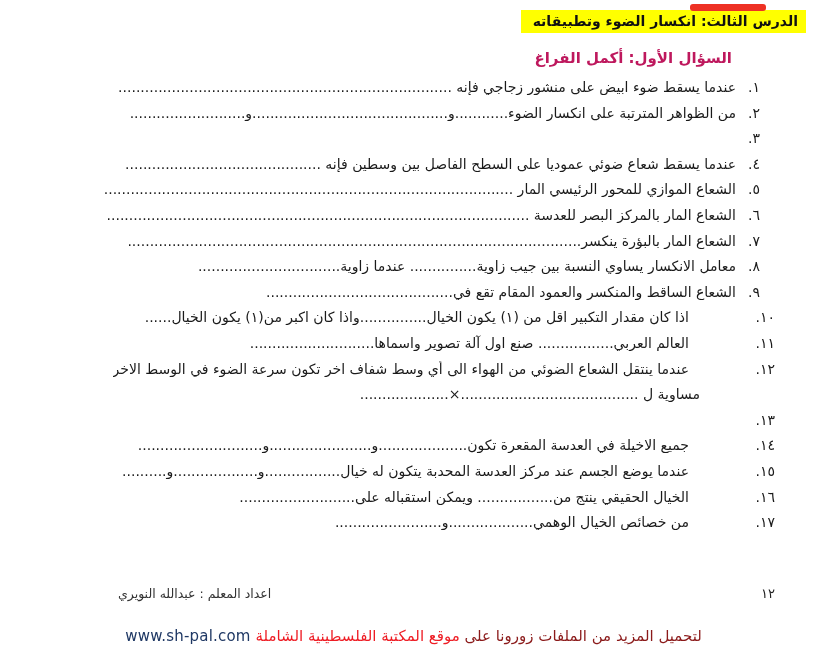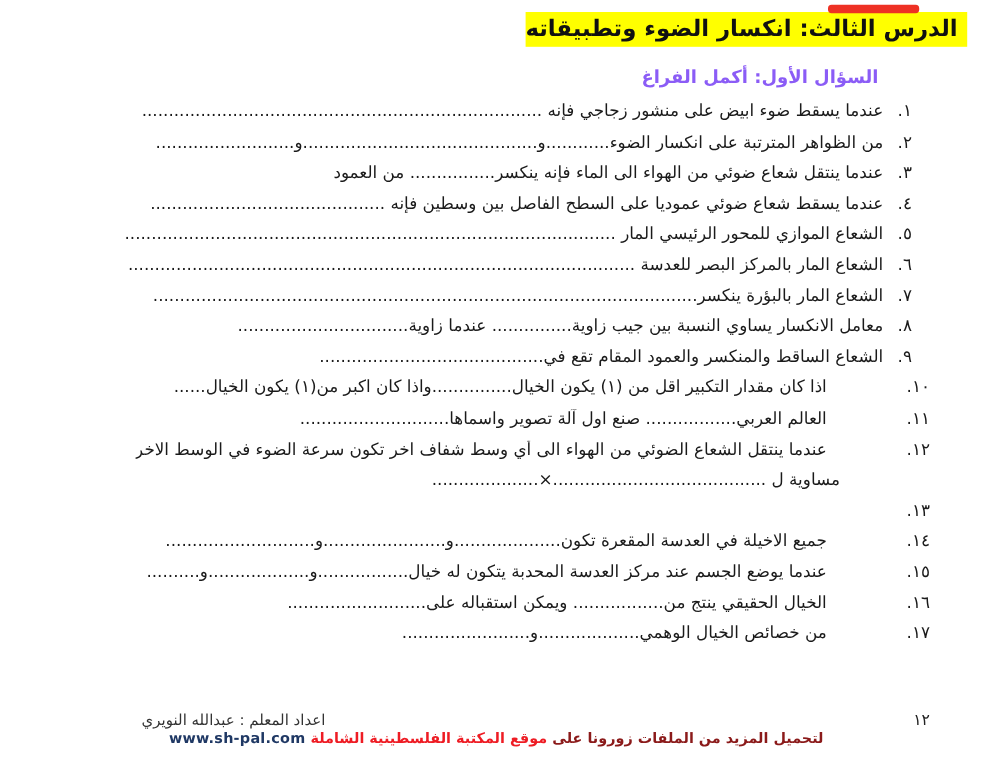--- a/index.html
+++ b/index.html
@@ -1,32 +1,32 @@
 <!DOCTYPE html>
 <html lang="ar"><head>
 <meta charset="utf-8">
 <style>
   html,body { margin:0; padding:0; background:#ffffff; }
   body { width:827px; height:646px; font-family:"DejaVu Sans", sans-serif; }
   .page { position:relative; width:827px; height:646px; background:#ffffff; overflow:hidden; color:#151515; }
   .red-mark { position:absolute; top:4px; left:690px; width:76px; height:7px; background:#ee3124; border-radius:3px; }
   .title-row { direction:rtl; padding:10px 21px 0 0; }
-  .title-hl { display:inline-block; background:#ffff00; font-weight:bold; font-size:19px; padding:3px 8px 4px 0; color:#111; }
-  .q-header { direction:rtl; padding:16px 95px 0 0; font-weight:bold; font-size:15px; color:#8b5cf6; }
+  .title-hl { display:inline-block; background:#ffff00; font-weight:bold; font-size:14px; padding:3px 8px 4px 12px; color:#111; }
+  .q-header { direction:rtl; padding:16px 95px 0 0; font-weight:bold; font-size:15px; color:#be185d; }
   .content { direction:rtl; padding:12px 52px 0 40px; }
   .row { display:flex; align-items:baseline; height:25.6px; font-size:14px; color:#1a1a1a; white-space:nowrap; overflow:hidden; }
   .row.plain { padding-right:15px; }
   .row.plain .num { min-width:24px; }
   .row.tab .num { min-width:86px; }
   .row.cont { padding-right:75px; }
   .num { flex:0 0 auto; }
   .txt { flex:0 1 auto; overflow:hidden; }
   .footer { direction:rtl; display:flex; justify-content:space-between; align-items:baseline; padding:14px 52px 0 118px; font-size:13px; color:#222; }
   .prepared { font-size:12.5px; color:#333;margin-top:32px; }
-  .banner { direction:rtl; text-align:center; font-weight:bold; font-size:12px; letter-spacing:0.2px; }
+  .banner { direction:rtl; text-align:center; margin-top:26px; font-weight:normal; font-size:15px; letter-spacing:0.2px; }
   .b1 { color:#8b1a1a; }
   .b2 { color:#ee1c24; }
   .b3 { color:#1f3864; unicode-bidi:embed; }
 </style>
 </head>
 <body>
 
 <div class="page">
 
   <div class="red-mark"></div>
@@ -41,21 +41,20 @@
     <div class="row plain">
         <span class="num">١.</span>
         <span class="txt">عندما يسقط ضوء ابيض على منشور زجاجي فإنه ...........................................................................</span>
       </div>
     <div class="row plain">
         <span class="num">٢.</span>
         <span class="txt">من الظواهر المترتبة على انكسار الضوء............و............................................و..........................</span>
       </div>
     <div class="row plain">
         <span class="num">٣.</span>
-        <span class="txt">عندما ينتقل شعاع ضوئي من الهواء الى الماء فإنه ينكسر................ من العمود</span>
       </div>
     <div class="row plain">
         <span class="num">٤.</span>
         <span class="txt">عندما يسقط شعاع ضوئي عموديا على السطح الفاصل بين وسطين فإنه ............................................</span>
       </div>
     <div class="row plain">
         <span class="num">٥.</span>
         <span class="txt">الشعاع الموازي للمحور الرئيسي المار ............................................................................................</span>
       </div>
     <div class="row plain">

